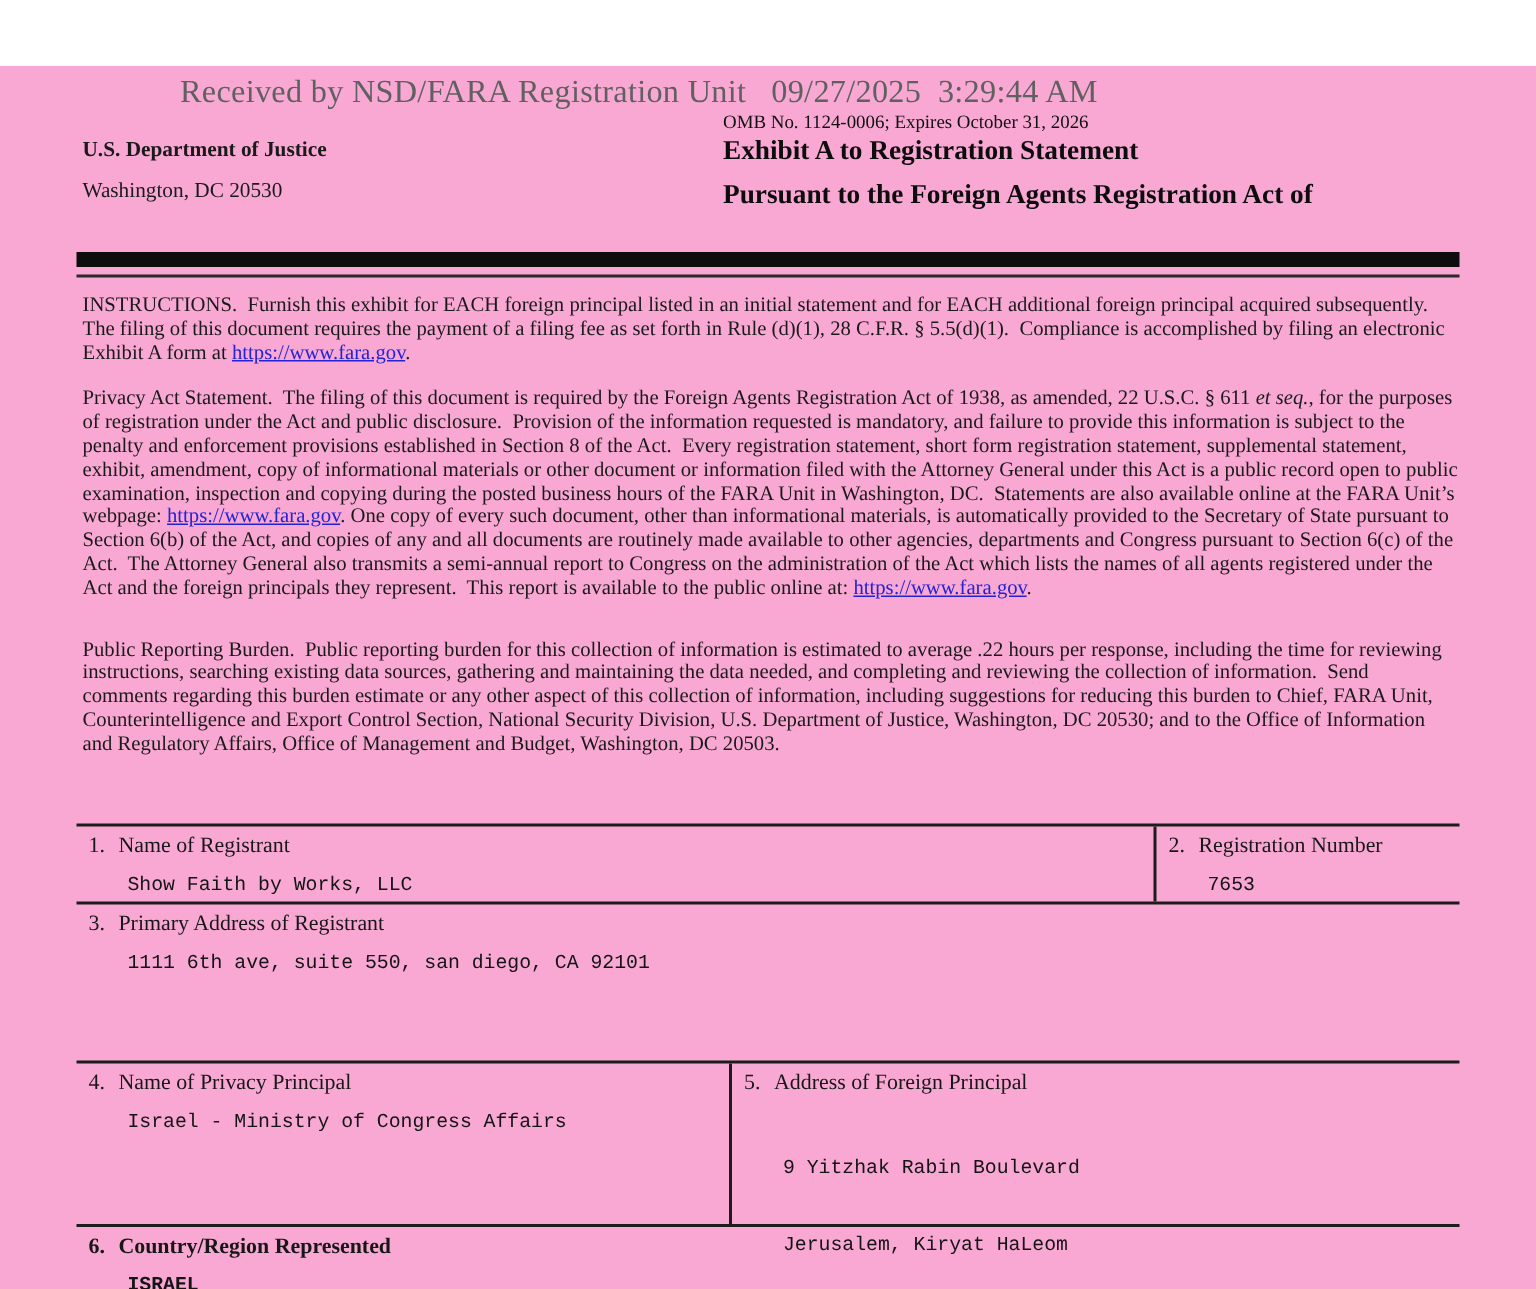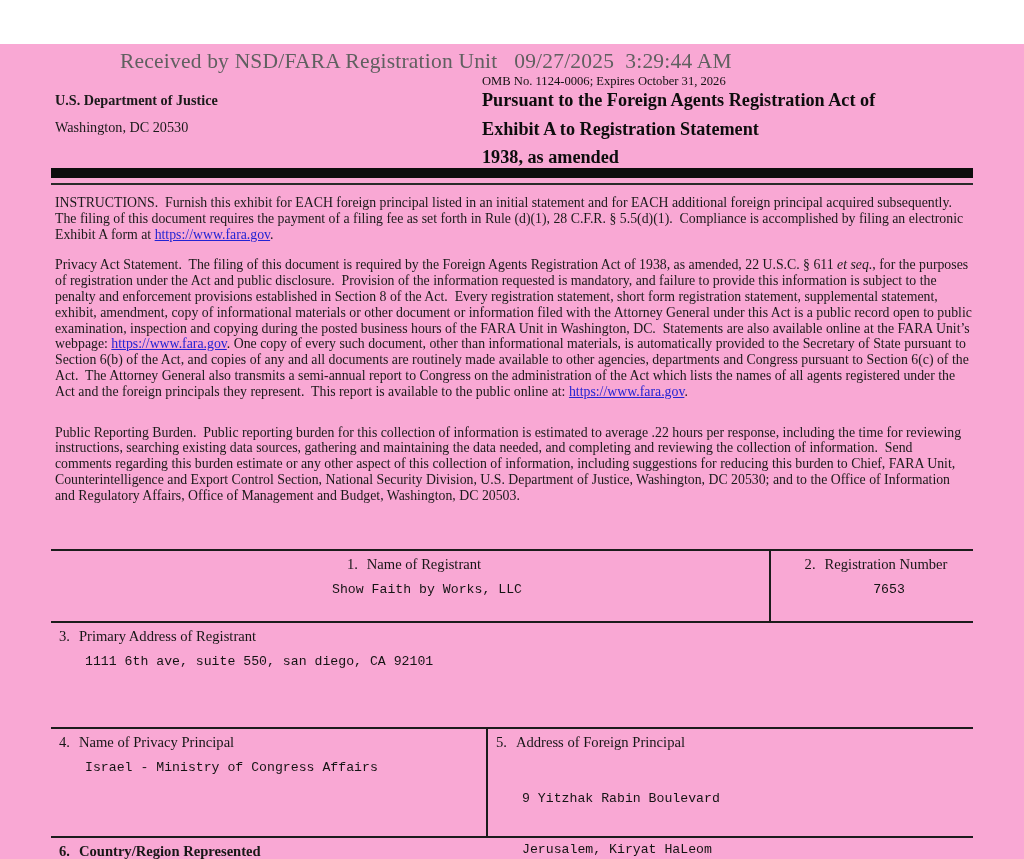--- a/index.html
+++ b/index.html
@@ -44,21 +44,21 @@
     margin:0;
   }
   .para-gap1{margin-top:15px;}
   .para-gap2{margin-top:25px;}
   .link{color:#2323d3;text-decoration:underline;cursor:pointer;}
   i{font-style:italic;}
 
   
   .form-table{left:51px;top:505px;width:922px;}
   .frow{box-sizing:border-box;border-top:2px solid #1c1c1c;display:flex;}
-  .frow-12{height:72px;text-align:center;}
+  .frow-12{height:52px;}
   .frow-3{height:106px;}
   .frow-45{height:109px;}
   .frow-6{height:59px;border-bottom:3px solid #1c1c1c;font-weight:bold;}
   .fcell{box-sizing:border-box;position:relative;}
   .fcell-1{width:720px;border-right:2px solid #1c1c1c;}
   .fcell-2{flex:1;}
   .fcell-4{width:437px;border-right:2px solid #1c1c1c;}
   .fcell-5{flex:1;}
   .fcell-full{width:100%;}
   .flabel{
@@ -84,23 +84,22 @@
 <div class="page">
 
   <div class="abs stamp">Received by NSD/FARA Registration Unit   09/27/2025  3:29:44 AM</div>
 
   <div class="abs omb">OMB No. 1124-0006; Expires October 31, 2026</div>
 
   <div class="abs agency-name">U.S. Department of Justice</div>
   <div class="abs agency-city">Washington, DC 20530</div>
 
   <div class="abs doc-title">
+    <div>Exhibit A to Registration Statement</div>
     <div>Pursuant to the Foreign Agents Registration Act of</div>
-    <div>Exhibit A to Registration Statement</div>
-    <div>1938, as amended</div>
   </div>
 
   <div class="abs black-bar"></div>
   <div class="abs thin-rule"></div>
 
   <div class="abs paragraphs">
     <p class="para"><span>INSTRUCTIONS.  Furnish this exhibit for EACH foreign principal listed in an initial statement and for EACH additional foreign principal acquired subsequently.  The filing of this document requires the payment of a filing fee as set forth in Rule (d)(1), 28 C.F.R. § 5.5(d)(1).  Compliance is accomplished by filing an electronic Exhibit A form at </span><a class="link" href="#">https://www.fara.gov</a><span>.</span></p>
     <p class="para para-gap1"><span>Privacy Act Statement.  The filing of this document is required by the Foreign Agents Registration Act of 1938, as amended, 22 U.S.C. § 611 </span><i>et seq.</i><span>, for the purposes of registration under the Act and public disclosure.  Provision of the information requested is mandatory, and failure to provide this information is subject to the penalty and enforcement provisions established in Section 8 of the Act.  Every registration statement, short form registration statement, supplemental statement, exhibit, amendment, copy of informational materials or other document or information filed with the Attorney General under this Act is a public record open to public examination, inspection and copying during the posted business hours of the FARA Unit in Washington, DC.  Statements are also available online at the FARA Unit’s webpage: </span><a class="link" href="#">https://www.fara.gov</a><span>. One copy of every such document, other than informational materials, is automatically provided to the Secretary of State pursuant to Section 6(b) of the Act, and copies of any and all documents are routinely made available to other agencies, departments and Congress pursuant to Section 6(c) of the Act.  The Attorney General also transmits a semi-annual report to Congress on the administration of the Act which lists the names of all agents registered under the Act and the foreign principals they represent.  This report is available to the public online at: </span><a class="link" href="#">https://www.fara.gov</a><span>.</span></p>
     <p class="para para-gap2"><span>Public Reporting Burden.  Public reporting burden for this collection of information is estimated to average .22 hours per response, including the time for reviewing instructions, searching existing data sources, gathering and maintaining the data needed, and completing and reviewing the collection of information.  Send comments regarding this burden estimate or any other aspect of this collection of information, including suggestions for reducing this burden to Chief, FARA Unit, Counterintelligence and Export Control Section, National Security Division, U.S. Department of Justice, Washington, DC 20530; and to the Office of Information and Regulatory Affairs, Office of Management and Budget, Washington, DC 20503.</span></p>
   </div>

